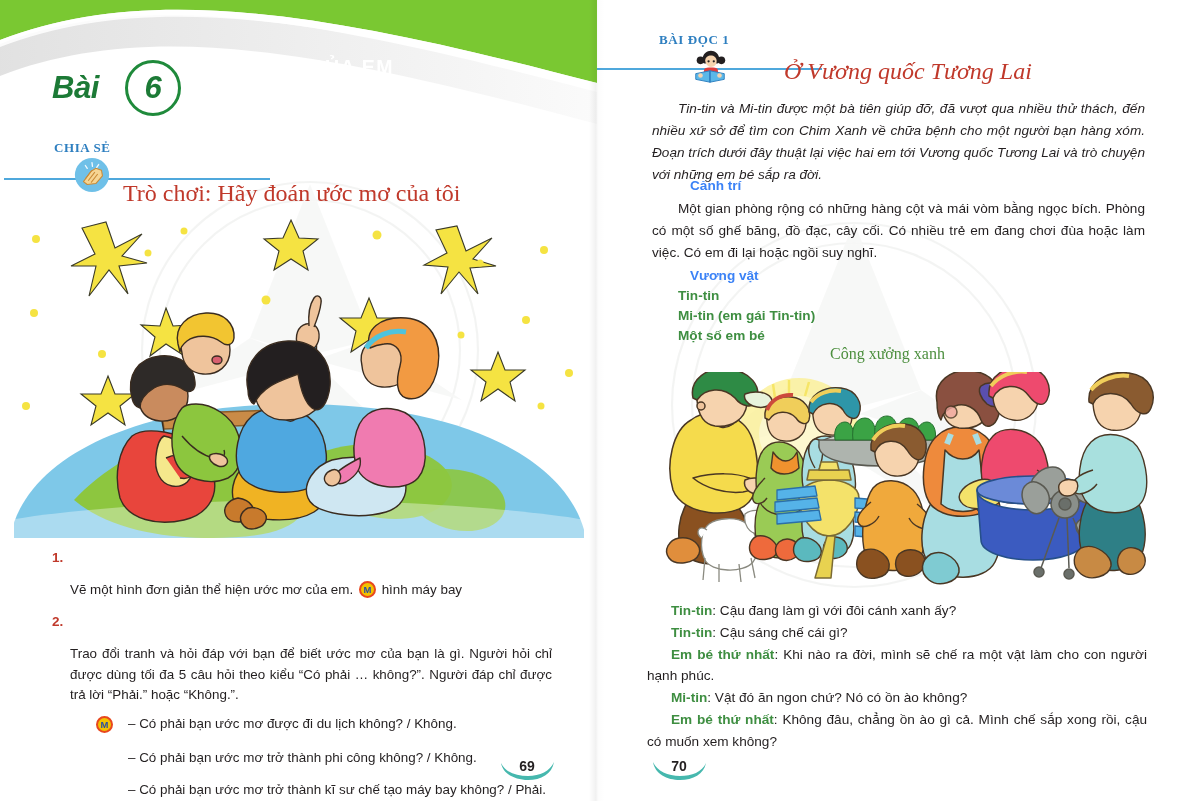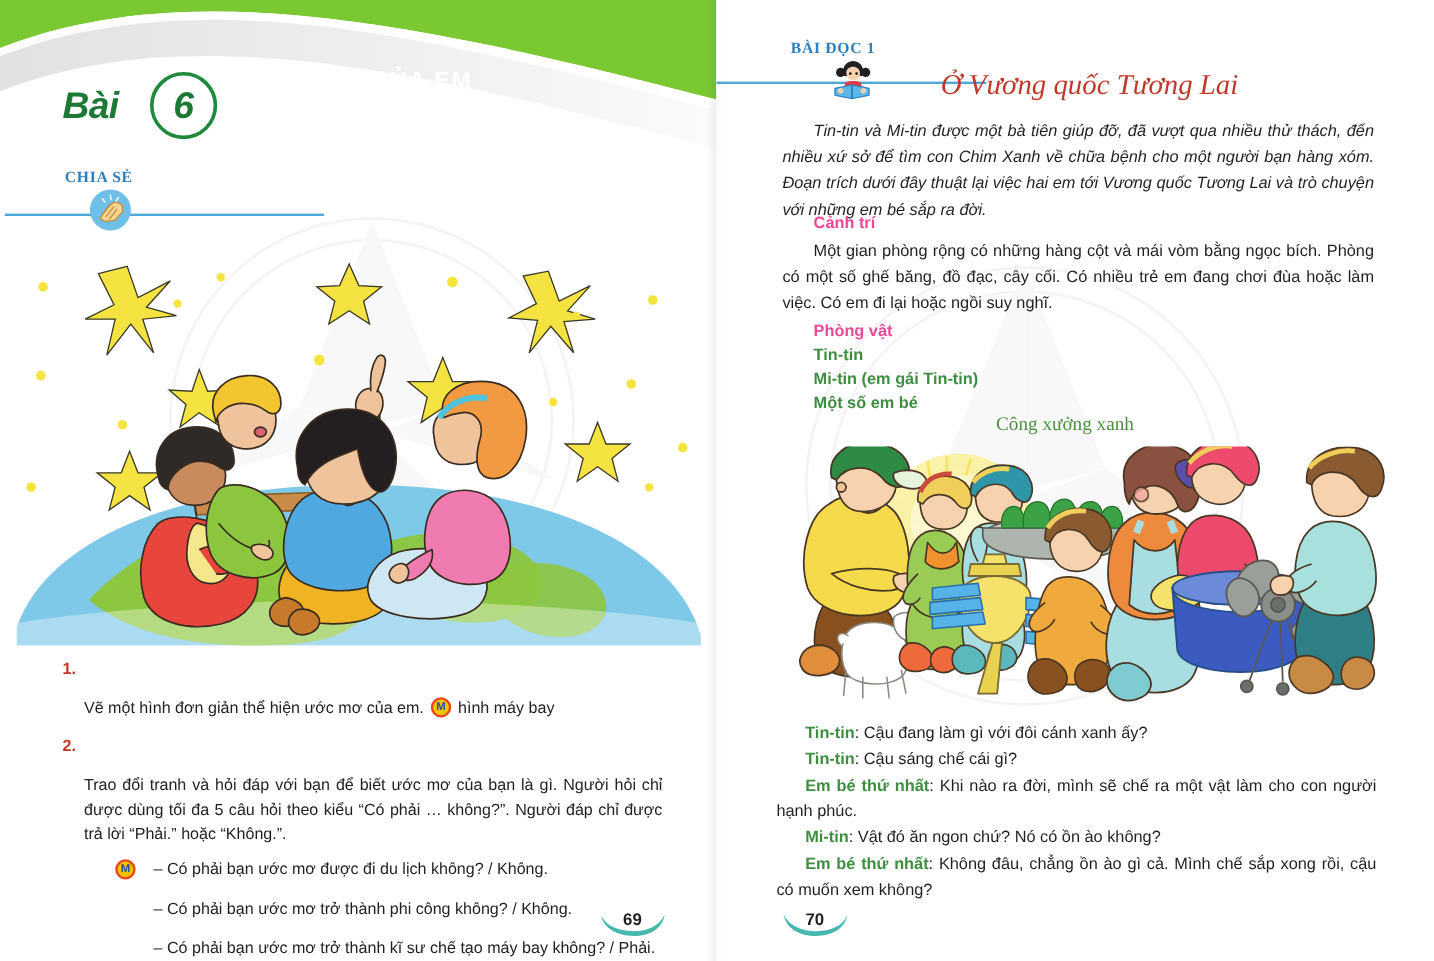--- a/index.html
+++ b/index.html
@@ -194,21 +194,22 @@
   .sub-list { margin-top: 8px; margin-left: 24px; }
   .sub-row { display: flex; align-items: flex-start; margin-bottom: 12px; }
   .sub-badge-slot { width: 34px; flex: 0 0 34px; padding-top: 1px; }
   .sub-text { font-size: 13.4px; color: #231F20; line-height: 1.5; }
 
   
   .rp { position: absolute; z-index: 10; }
   .sub-head {
     font-size: 13.6px;
     font-weight: bold;
-    color: #ec4899;
+    color: #3b82f6;
+    margin-left: 12px;
   }
   .body-para {
     font-size: 13.6px;
     color: #231F20;
     line-height: 1.6;
     text-align: justify;
     text-indent: 26px;
   }
   .char-name {
     font-size: 13.6px;
@@ -320,20 +321,21 @@
           <path d="M19 28 L26 19"></path>
         </g>
         <g stroke="#fff" stroke-width="1.4" stroke-linecap="round" opacity="0.9">
           <path d="M13 10 L15 13"></path>
             <path d="M20 7 L20.5 11"></path>
             <path d="M27 9 L25 12"></path>
         </g>
       </svg>
     </div>
 
+    <div class="red-title" style="left:123px; top:180px;">Trò chơi: Hãy đoán ước mơ của tôi</div>
 
     <svg class="illus-left" viewBox="0 0 570 330">
 
       <g fill="#F5E342" stroke="#3a3a28" stroke-width="1.1">
         <polygon points="92,14 101,40 128,26 108,48 133,55 105,58 114,86 95,62 75,88 82,58 57,58 81,46 68,20"></polygon>
         <polygon points="277,12 285,30 304,31 289,43 294,62 277,51 260,62 265,43 250,31 269,30"></polygon>
         <polygon points="443,18 452,43 478,30 459,51 482,58 456,60 464,86 445,64 427,86 434,59 410,57 433,45 422,22"></polygon>
         <polygon points="152,100 159,118 178,117 164,129 169,147 152,136 136,148 141,129 127,117 146,118"></polygon>
         <polygon points="355,90 363,110 384,110 368,123 373,144 355,132 337,144 342,123 326,110 347,110"></polygon>
         <polygon points="484,144 491,162 511,162 496,174 501,193 484,181 467,193 472,174 457,162 477,162"></polygon>
@@ -548,21 +550,21 @@
       </svg>
     </div>
 
     <div class="red-title" style="left:187px; top:58px;font-style:italic;">Ở Vương quốc Tương Lai</div>
 
     <div class="rp" style="left:55px; top:98px; width:493px; font-size:13.6px; font-style:italic; color:#231F20; line-height:1.62; text-align:justify; text-indent:26px;">Tin-tin và Mi-tin được một bà tiên giúp đỡ, đã vượt qua nhiều thử thách, đến nhiều xứ sở để tìm con Chim Xanh về chữa bệnh cho một người bạn hàng xóm. Đoạn trích dưới đây thuật lại việc hai em tới Vương quốc Tương Lai và trò chuyện với những em bé sắp ra đời.</div>
 
     <div class="rp sub-head" style="left:81px; top:178px;">Cảnh trí</div>
     <div class="rp body-para" style="left:55px; top:198px; width:493px;">Một gian phòng rộng có những hàng cột và mái vòm bằng ngọc bích. Phòng có một số ghế băng, đồ đạc, cây cối. Có nhiều trẻ em đang chơi đùa hoặc làm việc. Có em đi lại hoặc ngồi suy nghĩ.</div>
 
-    <div class="rp sub-head" style="left:81px; top:268px;">Phòng vật</div>
+    <div class="rp sub-head" style="left:81px; top:268px;">Vương vật</div>
     <div class="rp char-name" style="left:81px; top:288px;">Tin-tin</div>
     <div class="rp char-name" style="left:81px; top:308px;">Mi-tin (em gái Tin-tin)</div>
     <div class="rp char-name" style="left:81px; top:328px;">Một số em bé</div>
 
     <div class="green-title" style="left:233px; top:345px;">Công xưởng xanh</div>
 
     <svg class="illus-right" style="left:52px; top:372px; width:512px; height:226px;" viewBox="0 0 512 226">
 
       <g opacity="0.75">
         <ellipse cx="150" cy="62" rx="60" ry="56" fill="#FBEF8E"></ellipse>

